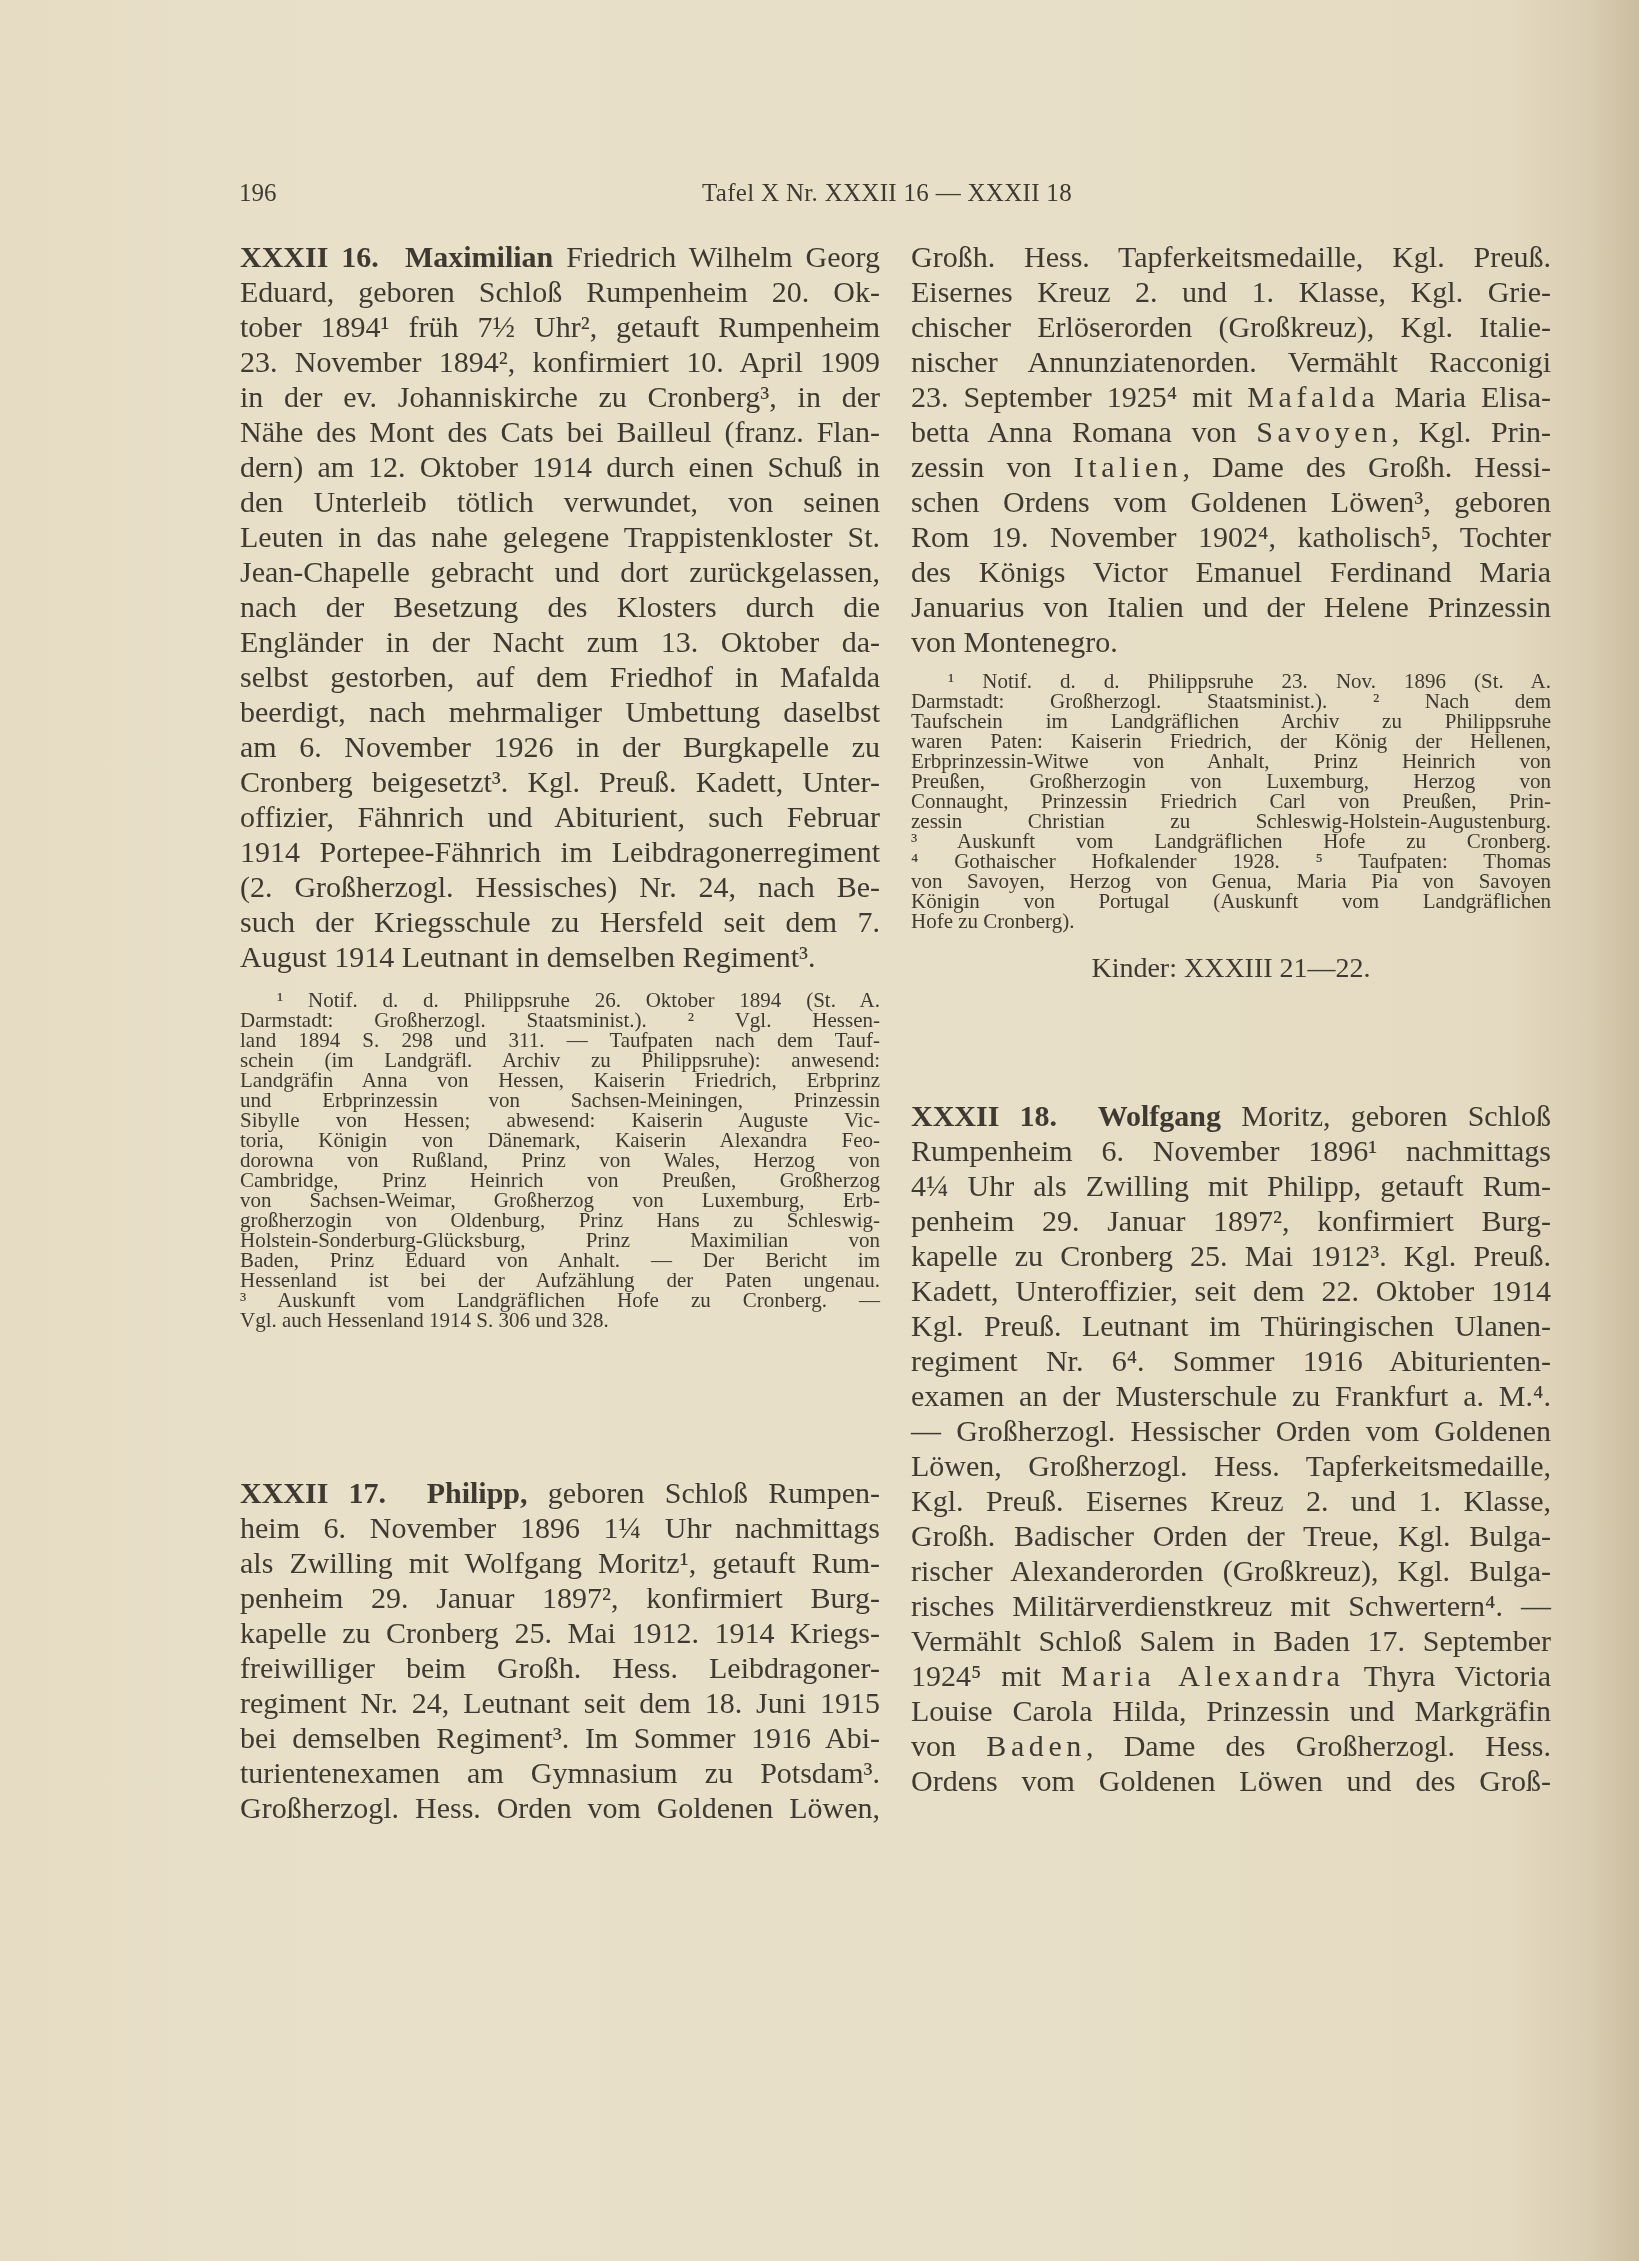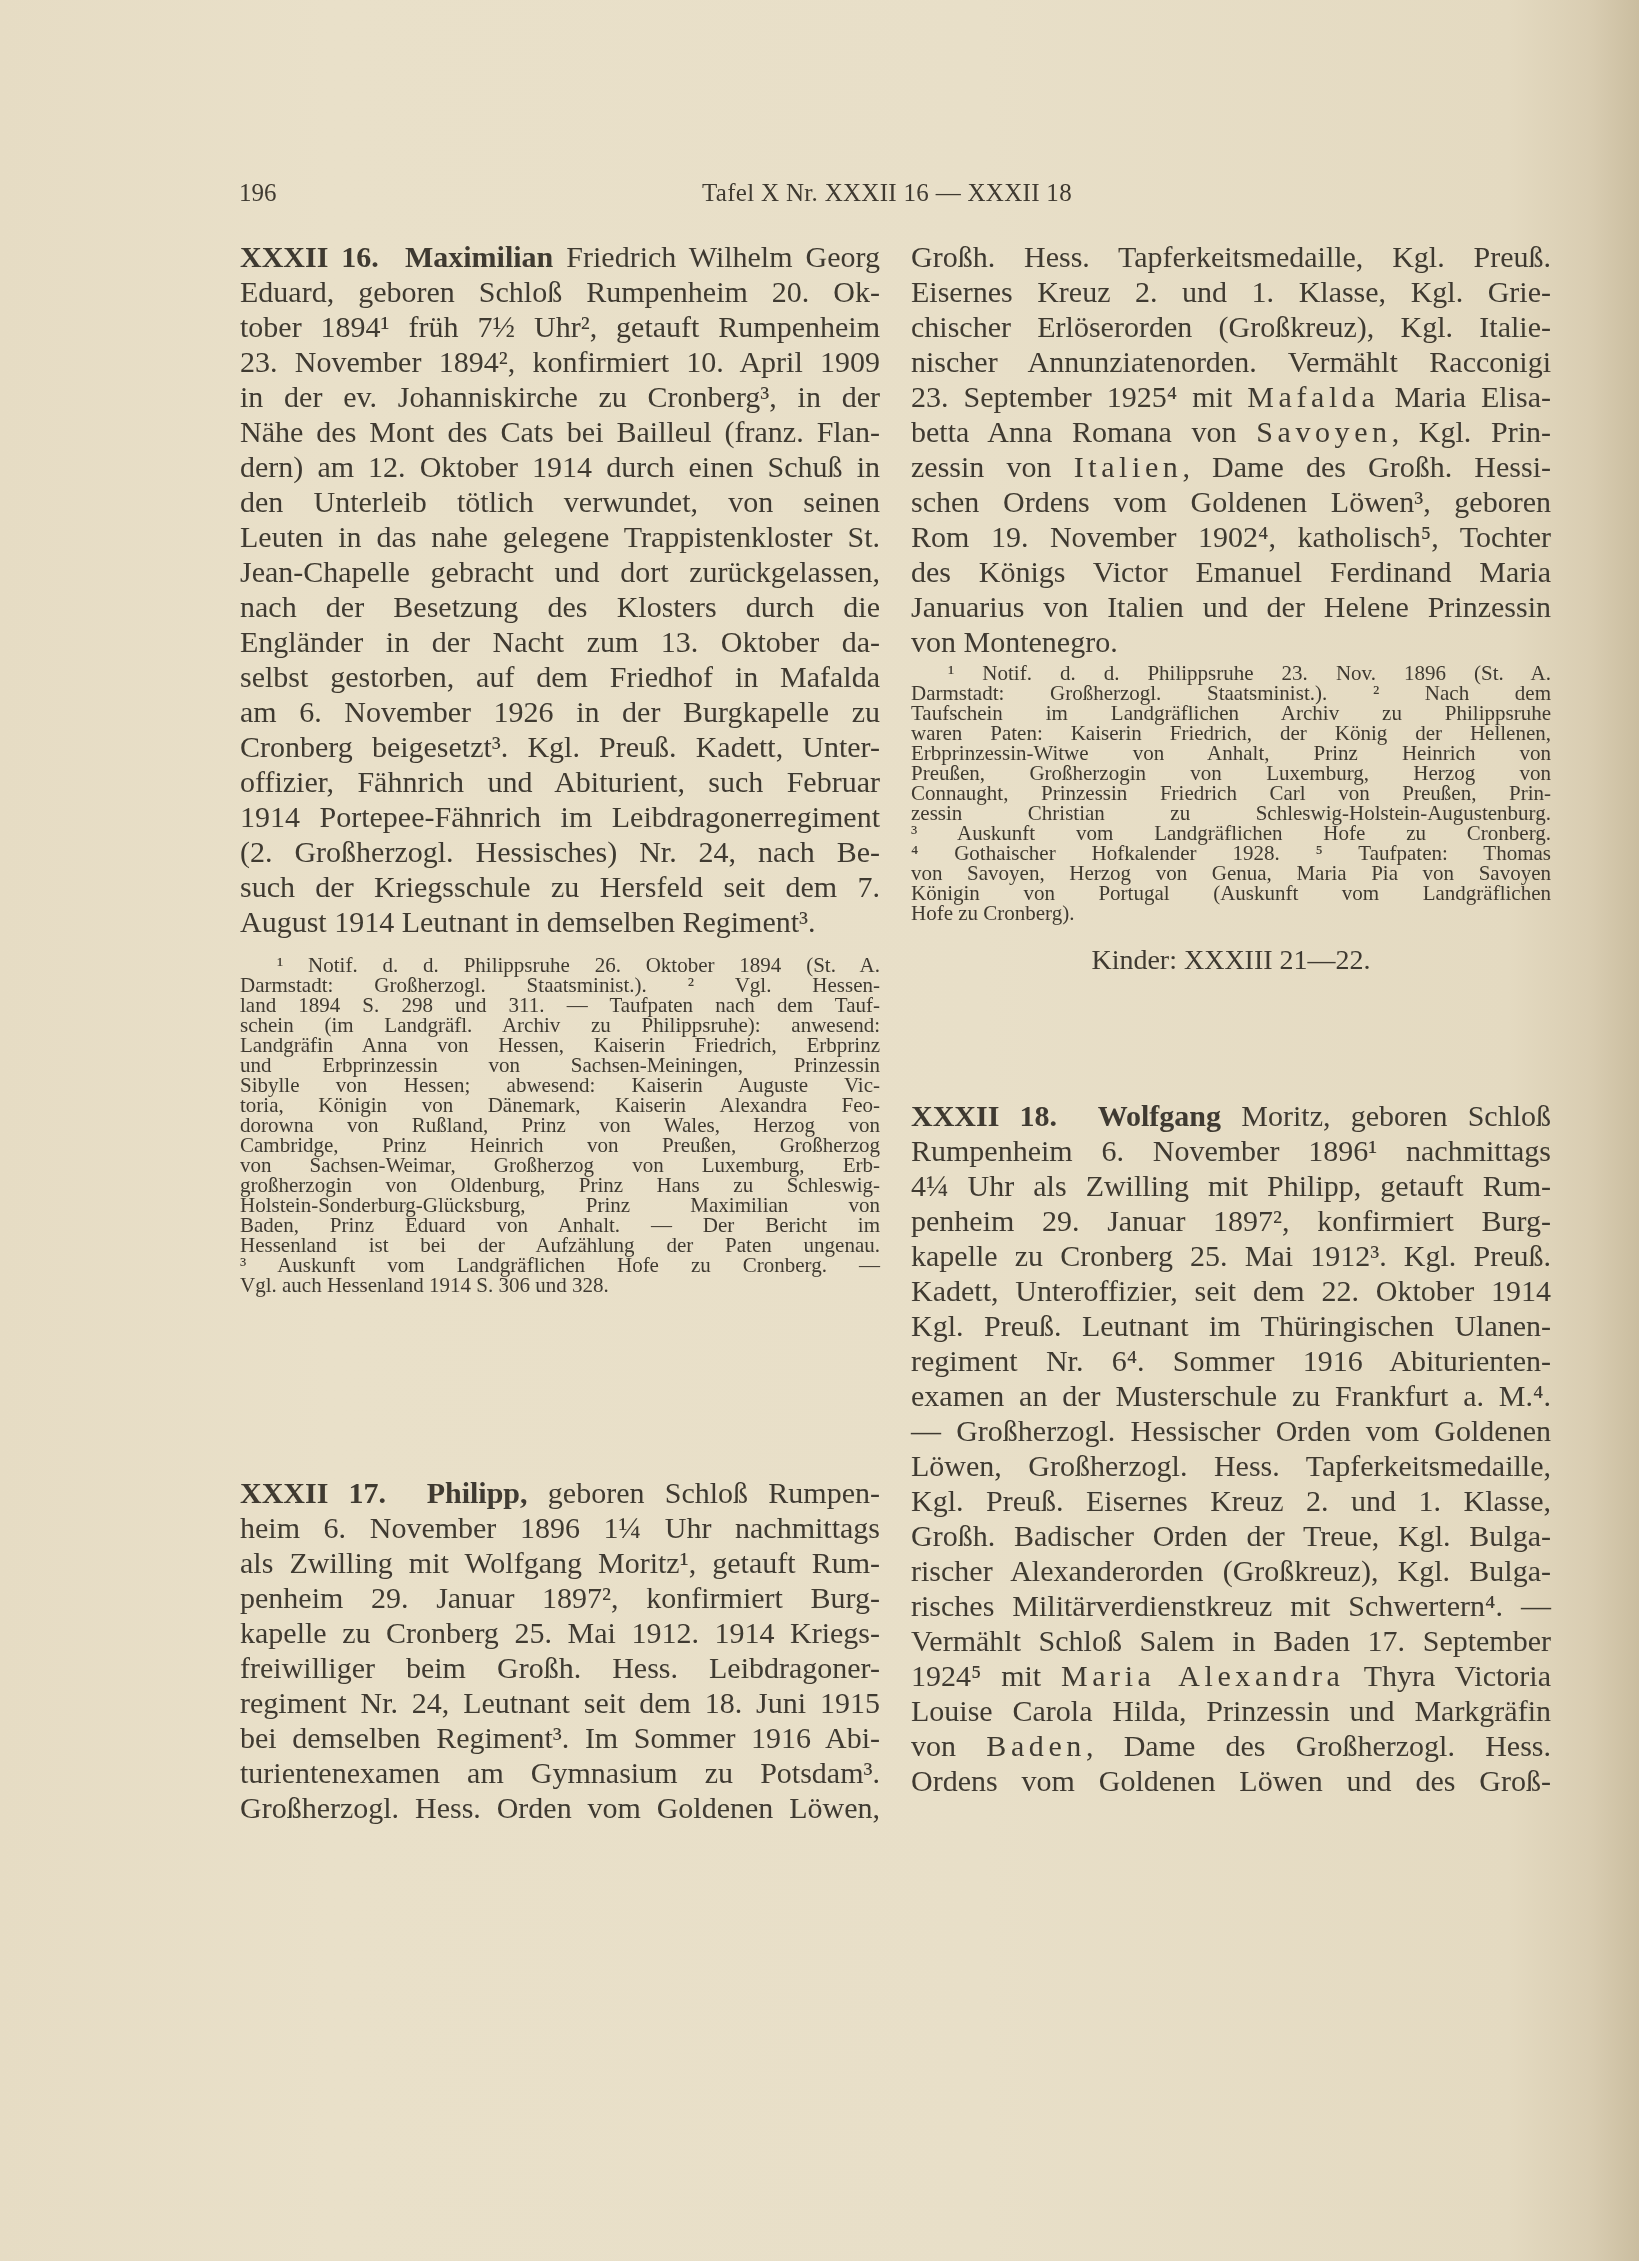--- a/index.html
+++ b/index.html
@@ -50,20 +50,21 @@
       <span class="line">23. November 1894², konfirmiert 10. April 1909</span>
       <span class="line">in der ev. Johanniskirche zu Cronberg³, in der</span>
       <span class="line">Nähe des Mont des Cats bei Bailleul (franz. Flan-</span>
       <span class="line">dern) am 12. Oktober 1914 durch einen Schuß in</span>
       <span class="line">den Unterleib tötlich verwundet, von seinen</span>
       <span class="line">Leuten in das nahe gelegene Trappistenkloster St.</span>
       <span class="line">Jean-Chapelle gebracht und dort zurückgelassen,</span>
       <span class="line">nach der Besetzung des Klosters durch die</span>
       <span class="line">Engländer in der Nacht zum 13. Oktober da-</span>
       <span class="line">selbst gestorben, auf dem Friedhof in Mafalda</span>
+      <span class="line">beerdigt, nach mehrmaliger Umbettung daselbst</span>
       <span class="line">am 6. November 1926 in der Burgkapelle zu</span>
       <span class="line">Cronberg beigesetzt³. Kgl. Preuß. Kadett, Unter-</span>
       <span class="line">offizier, Fähnrich und Abiturient, such Februar</span>
       <span class="line">1914 Portepee-Fähnrich im Leibdragonerregiment</span>
       <span class="line">(2. Großherzogl. Hessisches) Nr. 24, nach Be-</span>
       <span class="line">such der Kriegsschule zu Hersfeld seit dem 7.</span>
       <span class="line last">August 1914 Leutnant in demselben Regiment³.</span>
     </div>
 
     <div style="margin-top:16px">
@@ -109,21 +110,21 @@
       <span class="line"><span>23. September 1925⁴ mit </span><span class="sp">Mafalda</span><span> Maria Elisa-</span></span>
       <span class="line"><span>betta Anna Romana von </span><span class="sp">Savoyen</span><span>, Kgl. Prin-</span></span>
       <span class="line"><span>zessin von </span><span class="sp">Italien</span><span>, Dame des Großh. Hessi-</span></span>
       <span class="line">schen Ordens vom Goldenen Löwen³, geboren</span>
       <span class="line">Rom 19. November 1902⁴, katholisch⁵, Tochter</span>
       <span class="line">des Königs Victor Emanuel Ferdinand Maria</span>
       <span class="line">Januarius von Italien und der Helene Prinzessin</span>
       <span class="line last">von Montenegro.</span>
     </div>
 
-    <div style="margin-top:4px">
+    <div style="margin-top:12px">
       <span class="note indent">¹ Notif. d. d. Philippsruhe 23. Nov. 1896 (St. A.</span>
       <span class="note">Darmstadt: Großherzogl. Staatsminist.). ² Nach dem</span>
       <span class="note">Taufschein im Landgräflichen Archiv zu Philippsruhe</span>
       <span class="note">waren Paten: Kaiserin Friedrich, der König der Hellenen,</span>
       <span class="note">Erbprinzessin-Witwe von Anhalt, Prinz Heinrich von</span>
       <span class="note">Preußen, Großherzogin von Luxemburg, Herzog von</span>
       <span class="note">Connaught, Prinzessin Friedrich Carl von Preußen, Prin-</span>
       <span class="note">zessin Christian zu Schleswig-Holstein-Augustenburg.</span>
       <span class="note">³ Auskunft vom Landgräflichen Hofe zu Cronberg.</span>
       <span class="note">⁴ Gothaischer Hofkalender 1928. ⁵ Taufpaten: Thomas</span>

